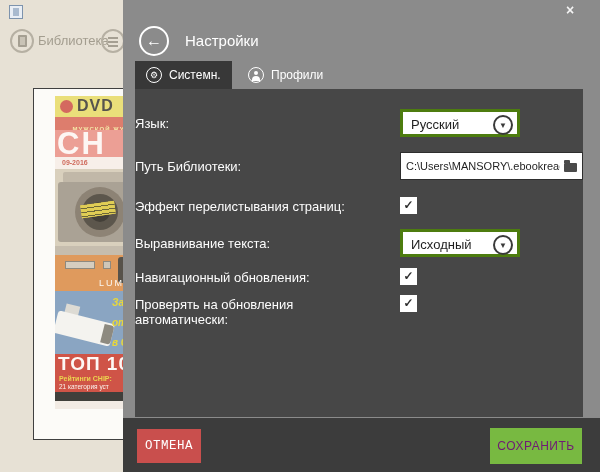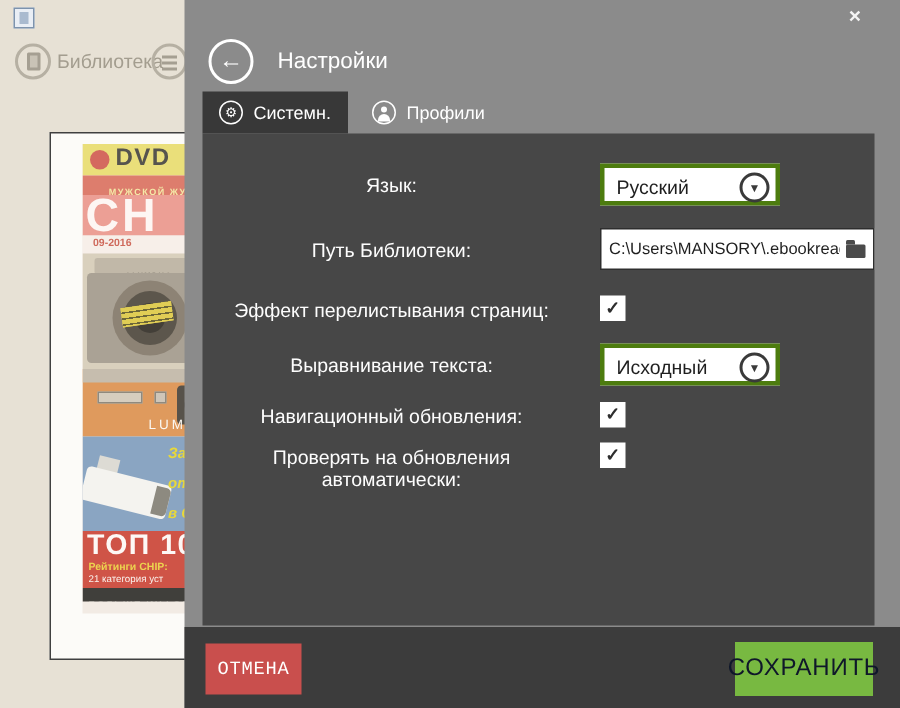--- a/index.html
+++ b/index.html
@@ -70,33 +70,33 @@
   .dlg-title { position:absolute; left:62px; top:32px; font-size:15px; color:#fff; }
 
   .tab { position:absolute; top:61px; height:28px; display:flex; align-items:center; gap:7px; padding:0 11px; color:#fff; font-size:12px; }
   .tab-active { background:#383838; }
   .tab-icon-circle { width:16px; height:16px; border:1.5px solid #fff; border-radius:50%; display:flex; align-items:center; justify-content:center; font-size:9px; color:#fff; }
   .person-icon { width:16px; height:16px; border:1.5px solid #fff; border-radius:50%; position:relative; }
   .person-icon::before { content:""; position:absolute; top:2.5px; left:4.5px; width:4.5px; height:4.5px; border-radius:50%; background:#fff; }
   .person-icon::after { content:""; position:absolute; bottom:1.5px; left:2.5px; width:8.5px; height:4.5px; border-radius:5px 5px 0 0; background:#fff; }
 
   .content { position:absolute; left:12px; top:89px; width:448px; height:328px; background:#474747; }
-  .frm-label { position:absolute; left:0; width:252px; text-align:center; font-size:13px; color:#fdfdfd; }
+  .frm-label { position:absolute; left:0; width:252px; text-align:left; font-size:13px; color:#fdfdfd; }
   .dropdown { position:absolute; left:265px; width:120px; height:28px; background:#fff; border:3px solid #4d7c0f; }
   .dropdown .val { position:absolute; left:8px; top:0; font-size:13px; color:#1f1f1f; line-height:26px; }
   .arrow-circle { position:absolute; right:4px; top:3px; width:20px; height:20px; border:2px solid #3a3a3a; border-radius:50%; display:flex; align-items:center; justify-content:center; font-size:8px; color:#3a3a3a; }
   .path-input { position:absolute; left:265px; width:183px; height:28px; background:#fff; border:1px solid #2e2e2e; }
   .path-input input { position:absolute; left:0; top:0; width:100%; height:100%; border:none; outline:none; background:transparent; font-family:"Liberation Sans",sans-serif; font-size:11px; color:#1f1f1f; padding:0 22px 0 5px; }
   .folder-icon { position:absolute; right:5px; top:10px; width:13px; height:9px; background:#4a4a4a; border-radius:1px; }
   .folder-icon::before { content:""; position:absolute; top:-3px; left:0; width:6px; height:3px; background:#4a4a4a; border-radius:1px 1px 0 0; }
   .checkbox { position:absolute; left:265px; width:17px; height:17px; background:#fff; text-align:center; font-size:12px; font-weight:bold; color:#2e2e2e; line-height:16px; }
 
   .footer-bar { position:absolute; left:0; top:418px; width:477px; height:54px; background:#3c3c3c; }
   .btn-cancel { position:absolute; left:14px; top:11px; width:64px; height:34px; background:#c94f4d; color:#fff; font-size:12.5px; letter-spacing:0.5px; display:flex; align-items:center; justify-content:center;font-family:Liberation Mono, monospace; }
-  .btn-save { position:absolute; right:18px; top:10px; width:92px; height:36px; background:#78b941; color:#0f172a; font-size:16px; letter-spacing:0.5px; display:flex; align-items:center; justify-content:center; }
+  .btn-save { position:absolute; right:18px; top:10px; width:92px; height:36px; background:#78b941; color:#701a75; font-size:12px; letter-spacing:0.5px; display:flex; align-items:center; justify-content:center; }
 </style>
 </head>
 <body>
 
 <div id="stage">
 
   <div class="app-icon"></div>
 
   <div class="lib-toolbar">
     <div class="circle-btn book-circle">

